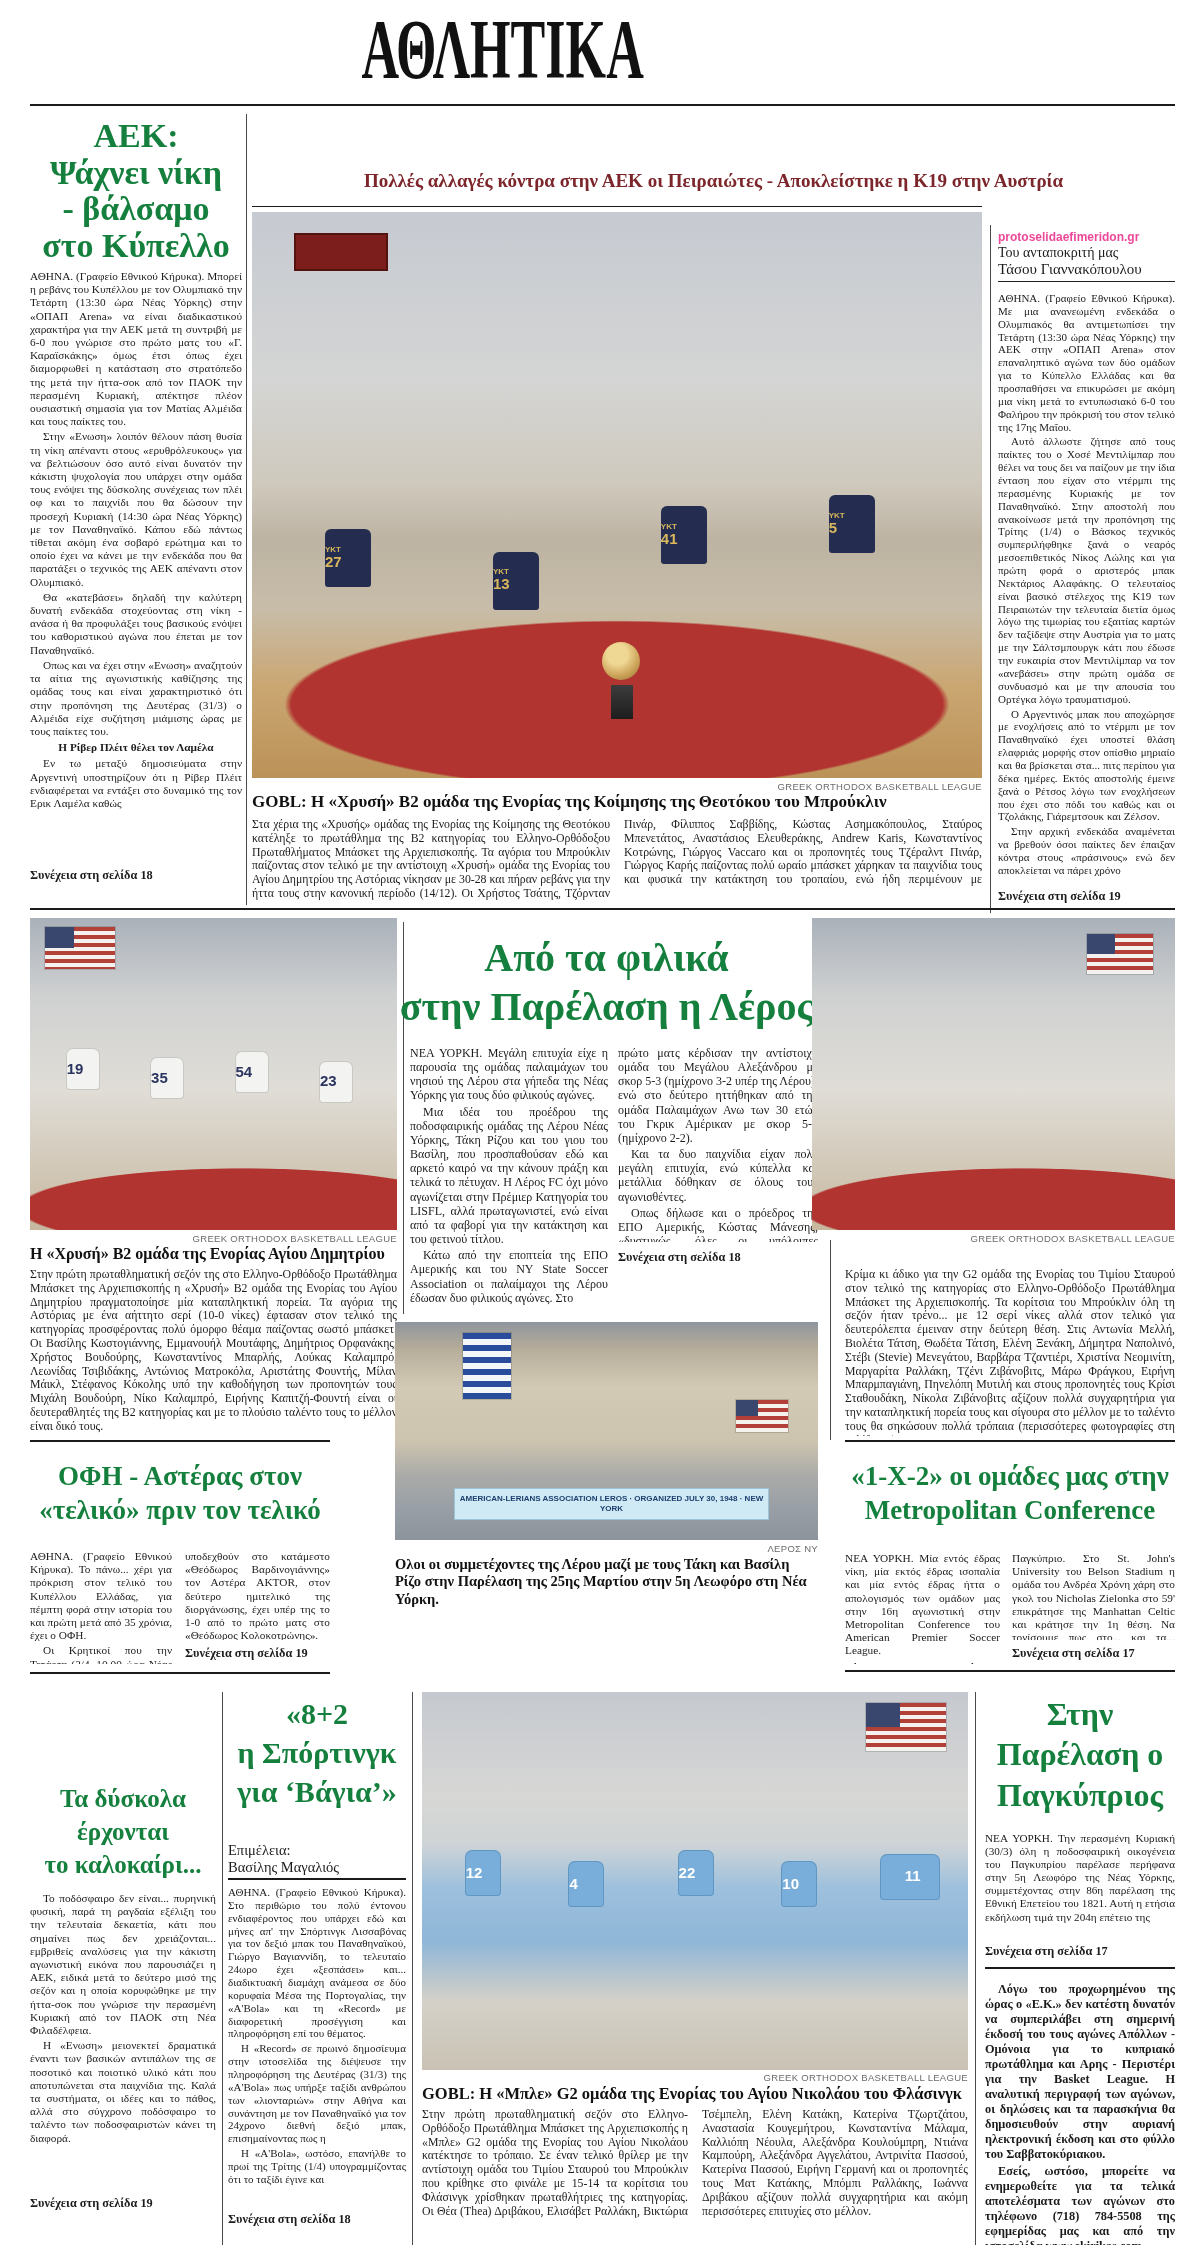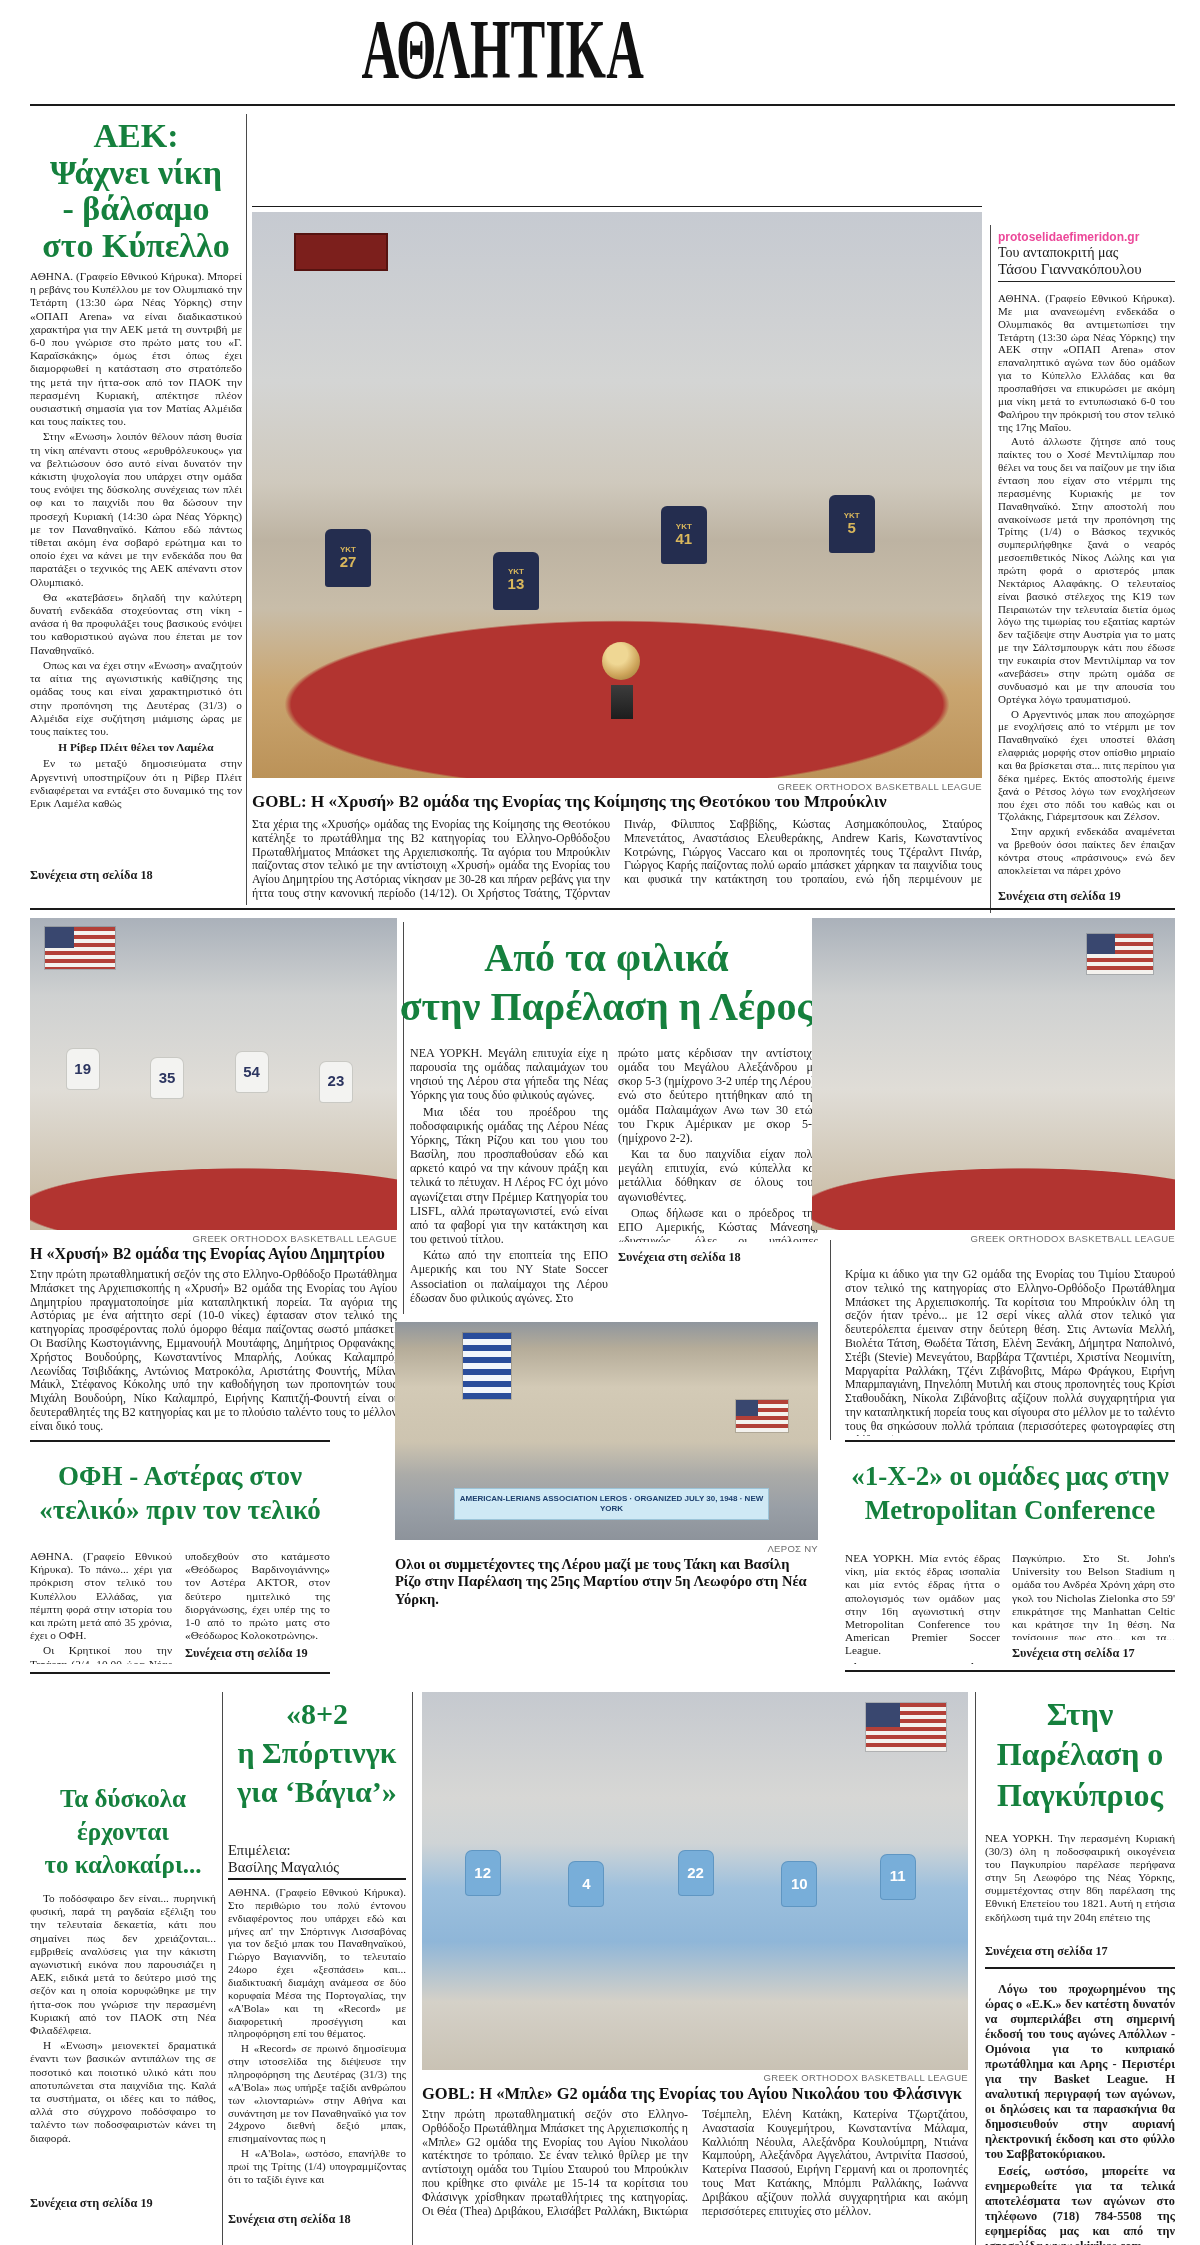--- a/index.html
+++ b/index.html
@@ -23,21 +23,21 @@
      linear-gradient(180deg,#c6cad1 0%,#d4d5d4 30%,#cfc9bd 48%,#bdb3a2 58%,#c8bda9 70%,#caa671 84%,#bb9258 100%);}
   .ph-gym{background:
      radial-gradient(ellipse 62% 13% at 58% 93%, #b23430 0 97%, rgba(178,52,48,0) 99%),
      linear-gradient(180deg,#aab1ba 0%,#cfd1d1 25%,#e0ddd7 55%,#d3caba 78%,#c6b79e 100%);}
   .ph-parade{background:linear-gradient(180deg,#8f969e 0%,#b5ac99 12%,#d3cab6 30%,#cdc4b0 55%,#ababa8 70%,#999fa6 85%,#8d939b 100%);}
   .ph-blue{background:linear-gradient(180deg,#c5c9cf 0%,#d7d7d5 28%,#cfd4d6 40%,#9dc0dd 52%,#8fb6d8 66%,#d5d1c8 82%,#c9c2b4 100%);}
   .usflag{position:absolute;background:repeating-linear-gradient(180deg,#b34038 0 4px,#f4f2ee 4px 8px);box-shadow:0 0 0 1px rgba(0,0,0,.15);}
   .usflag::before{content:"";position:absolute;left:0;top:0;width:42%;height:50%;background:#39476f;}
   .grflag{position:absolute;background:repeating-linear-gradient(180deg,#2a4d9b 0 6px,#f3f6fb 6px 12px);box-shadow:0 0 0 1px rgba(0,0,0,.15);}
   .jers{position:absolute;border-radius:6px 6px 3px 3px;display:flex;flex-direction:column;
-        align-items:center;justify-content:center;font-family:"Liberation Sans",sans-serif;font-weight:bold;}
+        justify-content:center;font-family:"Liberation Sans",sans-serif;font-weight:bold;}
   .jers.navy{background:#242d4f;color:#d9b75c;}
   .jers.white{background:#f3f3f1;color:#2c3560;box-shadow:0 0 0 1px #c9c9c4;}
   .jers.lblue{background:#78aed9;color:#ffffff;box-shadow:0 0 0 1px #5f96c2;}
   .jers .tag{font-size:8px;line-height:1;}
   .jers .num{font-size:15px;line-height:1.1;}
   .sboard{position:absolute;background:#7c1f1c;box-shadow:0 0 0 2px #551310;}
   .trophy-ball{position:absolute;border-radius:50%;background:radial-gradient(circle at 40% 32%,#efd794 0 30%,#cda45a 62%,#8c6f30 100%);}
   .trophy-base{position:absolute;background:linear-gradient(#3c3c3c,#1d1d1d);}
   .banner{position:absolute;background:#cfe9f5;border:1px solid #9cc4d8;color:#1d3f6e;
           font:bold 8px/1.25 "Liberation Sans",sans-serif;display:flex;align-items:center;justify-content:center;text-align:center;padding:1px 4px;}
@@ -67,20 +67,21 @@
     <p>Στην «Ενωση» λοιπόν θέλουν πάση θυσία τη νίκη απέναντι στους «ερυθρόλευκους» για να βελτιώσουν όσο αυτό είναι δυνατόν την κάκιστη ψυχολογία που υπάρχει στην ομάδα τους ενόψει της δύσκολης συνέχειας των πλέι οφ και το παιχνίδι που θα δώσουν την προσεχή Κυριακή (14:30 ώρα Νέας Υόρκης) με τον Παναθηναϊκό. Κάπου εδώ πάντως τίθεται ακόμη ένα σοβαρό ερώτημα και το οποίο έχει να κάνει με την ενδεκάδα που θα παρατάξει ο τεχνικός της ΑΕΚ απέναντι στον Ολυμπιακό.</p>
     <p>Θα «κατεβάσει» δηλαδή την καλύτερη δυνατή ενδεκάδα στοχεύοντας στη νίκη - ανάσα ή θα προφυλάξει τους βασικούς ενόψει του καθοριστικού αγώνα που έπεται με τον Παναθηναϊκό.</p>
     <p>Οπως και να έχει στην «Ενωση» αναζητούν τα αίτια της αγωνιστικής καθίζησης της ομάδας τους και είναι χαρακτηριστικό ότι στην προπόνηση της Δευτέρας (31/3) ο Αλμέιδα είχε συζήτηση μιάμισης ώρας με τους παίκτες του.</p>
     <p class="subhead">Η Ρίβερ Πλέιτ θέλει τον Λαμέλα</p>
     <p>Εν τω μεταξύ δημοσιεύματα στην Αργεντινή υποστηρίζουν ότι η Ρίβερ Πλέιτ ενδιαφέρεται να εντάξει στο δυναμικό της τον Ερικ Λαμέλα καθώς</p>
   </div>
   <div class="cont" style="left:30px;top:868px;">Συνέχεια στη σελίδα 18</div>
 
   <div class="vrule" style="left:246px;top:114px;height:791px;"></div>
 
+  <div class="abs deck" style="left:252px;top:170px;width:923px;font-size:19px;color:#7c262b;">Πολλές αλλαγές κόντρα στην ΑΕΚ οι Πειραιώτες - Αποκλείστηκε η Κ19 στην Αυστρία</div>
   <div class="hrule" style="left:252px;top:206px;width:730px;height:1px;"></div>
 
   <div class="photo ph-main" style="left:252px;top:212px;width:730px;height:566px;">
     <div class="sboard" style="left:6%;top:4%;width:90px;height:34px;"></div>
     <div class="jers navy" style="left:10%;top:56%;width:46px;height:58px;">
       <span class="tag">YKT</span>
       <span class="num">27</span>
     </div>
     <div class="jers navy" style="left:33%;top:60%;width:46px;height:58px;">
       <span class="tag">YKT</span>
@@ -245,21 +246,21 @@
       </div>
     <div class="jers lblue" style="left:27%;top:45%;width:34px;height:44px;">
         <span class="num">4</span>
       </div>
     <div class="jers lblue" style="left:47%;top:42%;width:34px;height:44px;">
         <span class="num">22</span>
       </div>
     <div class="jers lblue" style="left:66%;top:45%;width:34px;height:44px;">
         <span class="num">10</span>
       </div>
-    <div class="jers lblue" style="left:84%;top:43%;width:34px;height:44px;">
+    <div class="jers lblue" style="left:84%;top:43%;width:34px;height:44px;padding-left:24px;">
         <span class="num">11</span>
       </div>
   </div>
   <div class="credit" style="left:422px;top:2072px;width:546px;">GREEK ORTHODOX BASKETBALL LEAGUE</div>
   <div class="cap" style="left:422px;top:2084px;width:546px;font-size:16.5px;">GOBL: Η «Μπλε» G2 ομάδα της Ενορίας του Αγίου Νικολάου του Φλάσινγκ</div>
   <div class="abs body-text" style="left:422px;top:2108px;width:546px;height:134px;font-size:11.8px;column-count:2;column-gap:14px;">
     <p class="noind">Στην πρώτη πρωταθληματική σεζόν στο Ελληνο-Ορθόδοξο Πρωτάθλημα Μπάσκετ της Αρχιεπισκοπής η «Μπλε» G2 ομάδα της Ενορίας του Αγίου Νικολάου κατέκτησε το τρόπαιο. Σε έναν τελικό θρίλερ με την αντίστοιχη ομάδα του Τιμίου Σταυρού του Μπρούκλιν που κρίθηκε στο φινάλε με 15-14 τα κορίτσια του Φλάσινγκ χρίσθηκαν πρωταθλήτριες της κατηγορίας. Οι Θέα (Thea) Δριβάκου, Ελισάβετ Ραλλάκη, Βικτώρια Τσέμπελη, Ελένη Κατάκη, Κατερίνα Τζωρτζάτου, Αναστασία Κουγεμήτρου, Κωνσταντίνα Μάλαμα, Καλλιόπη Νέουλα, Αλεξάνδρα Κουλούμπρη, Ντιάνα Καμπούρη, Αλεξάνδρα Αγγελάτου, Αντρινίτα Πασσού, Κατερίνα Πασσού, Ειρήνη Γερμανή και οι προπονητές τους Ματ Κατάκης, Μπόμπι Ραλλάκης, Ιωάννα Δριβάκου αξίζουν πολλά συγχαρητήρια και ακόμη περισσότερες επιτυχίες στο μέλλον.</p>
   </div>
 
   <div class="vrule" style="left:975px;top:1692px;height:553px;"></div>

